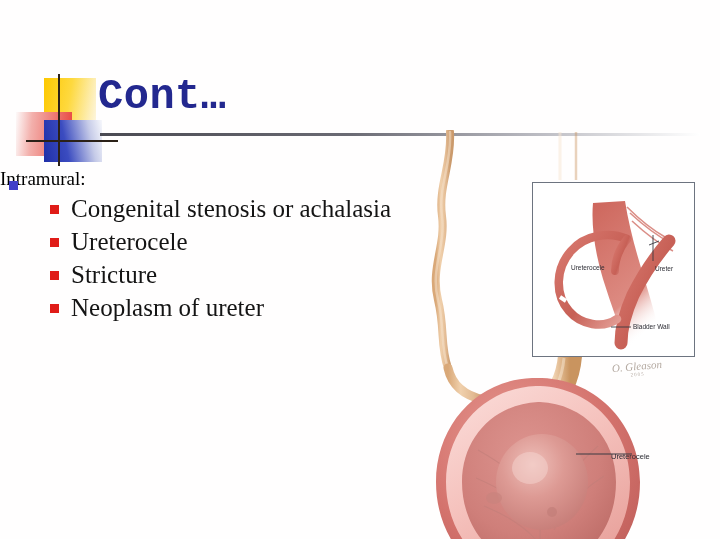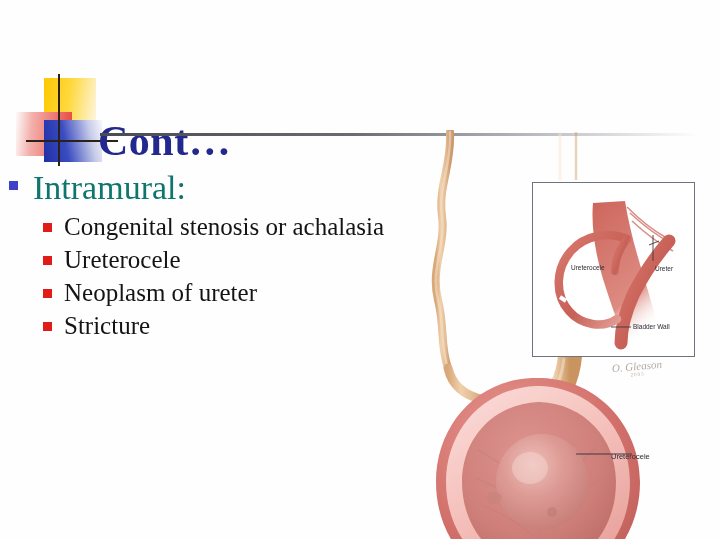--- a/index.html
+++ b/index.html
@@ -55,62 +55,61 @@
   }
   .rule-horiz-short {
     position: absolute;
     left: 12px; top: 66px;
     width: 92px; height: 2px;
     background: #2b2118;
   }
   #title-text {
     position: absolute;
     left: 98px; top: 76px;
-    font-family: Liberation Serif, serif;
+    font-family: Liberation Mono, monospace;
     font-weight: bold;
     font-size: 42px;
     letter-spacing: 0.5px;
     color: #23288f;
     line-height: 1;
-    margin-top: 44px;
   }
   #title-rule {
     position: absolute;
     left: 100px; top: 133px;
     width: 600px; height: 3px;
     background: linear-gradient(90deg, #4a4a52 0%, #6b6b74 42%, #b9b9c0 72%, #ffffff 100%);
   }
 
   
   #bullets {
     position: absolute;
     left: 0; top: 168px;
     width: 470px;
   }
   .lvl1 {
     position: relative;
-    padding-left: 33px;
     margin-bottom: 4px;
-    font-size: 34px;
-    color: #0f766e;
+    font-size: 19px;
+    color: #000000;
     line-height: 1.18;
   }
   .lvl1 .marker {
     position: absolute;
     left: 9px; top: 13px;
     width: 9px; height: 9px;
     background: #4040c8;
   }
   .lvl2 {
     position: relative;
     padding-left: 64px;
     margin-bottom: 3px;
     font-size: 25px;
     color: #141414;
     line-height: 1.2;
+    margin-left: 7px;
   }
   .lvl2 .marker {
     position: absolute;
     left: 43px; top: 11px;
     width: 9px; height: 9px;
     background: #e01c18;
   }
   .lvl2 .cont-line {
     display: block;
   }
@@ -205,26 +204,26 @@
       <span>Congenital stenosis or achalasia</span>
     </div>
 
     <div class="lvl2">
       <span class="marker"></span>
       <span>Ureterocele</span>
     </div>
 
     <div class="lvl2">
       <span class="marker"></span>
+      <span>Stricture</span>
+    </div>
+
+    <div class="lvl2">
+      <span class="marker"></span>
       <span>Neoplasm of ureter</span>
-    </div>
-
-    <div class="lvl2">
-      <span class="marker"></span>
-      <span>Stricture</span>
     </div>
   </div>
 
   <div id="artwork">
     <svg width="302" height="409" viewBox="0 0 302 409" xmlns="http://www.w3.org/2000/svg">
       <defs>
         <linearGradient id="ureterTan" x1="0" y1="0" x2="1" y2="0">
           <stop offset="0%" stop-color="#d9a878"></stop>
           <stop offset="35%" stop-color="#f0d0ac"></stop>
           <stop offset="70%" stop-color="#e3bb93"></stop>

